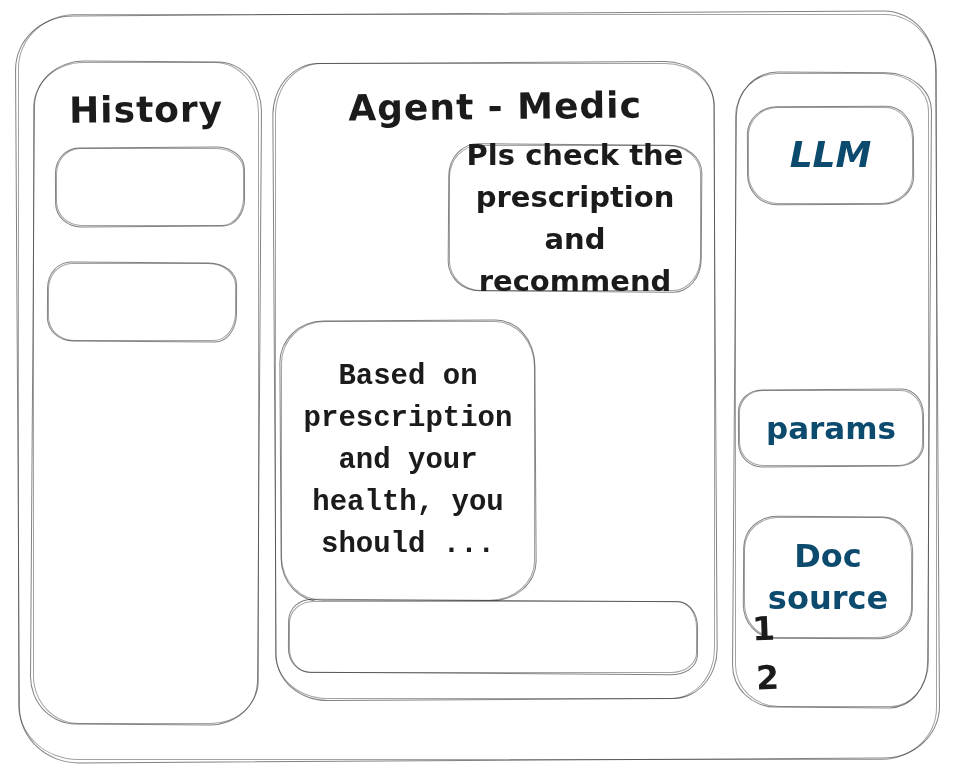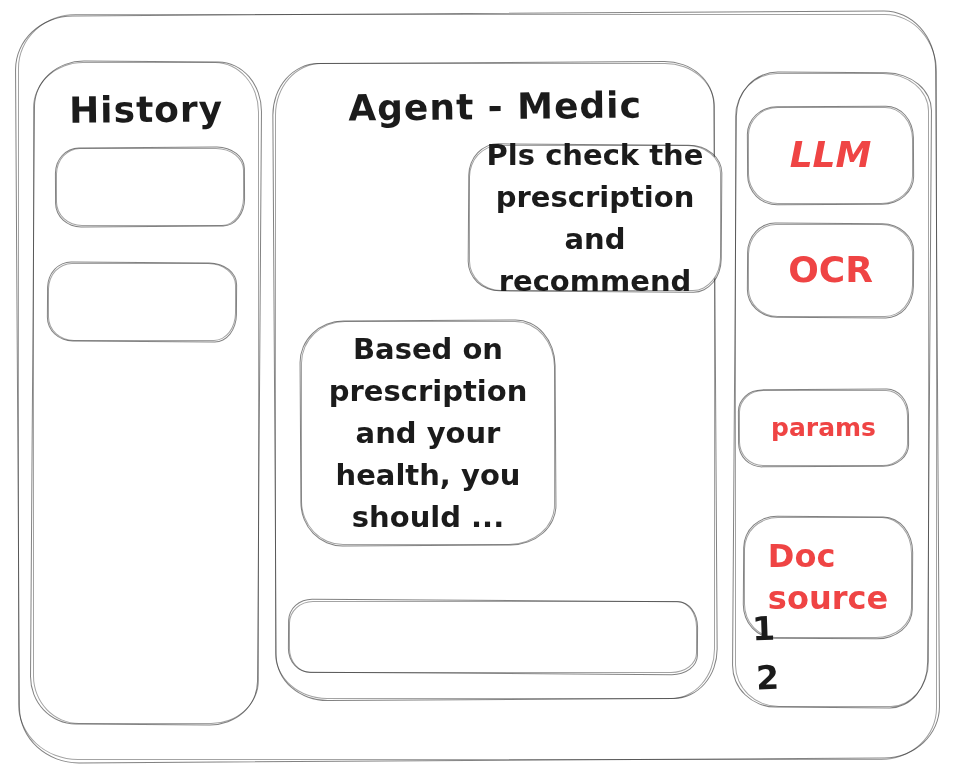--- a/index.html
+++ b/index.html
@@ -62,29 +62,29 @@
   .chat .panel-title { padding-top: 22px; }
   .bubble {
     display: flex;
     align-items: center;
     justify-content: center;
     text-align: center;
     white-space: pre-line;
     font-size: 29px;
     font-weight: 700;
     line-height: 1.45;
-    margin-left: 20px;
   }
   .user-bubble {
     left: 173px; top: 81px; width: 252px; height: 146px;
     border-radius: 30px 34px 28px 32px / 32px 28px 34px 30px;
   }
   .agent-bubble {
-    left: 5px; top: 257px; width: 254px; height: 224px;
+    left: 5px; top: 257px; width: 254px; height: 280px;
     border-radius: 44px 40px 46px 42px / 42px 46px 40px 44px;
+    font-family: Liberation Mono, monospace;
   }
   .composer {
     left: 13px; top: 537px; width: 408px; height: 72px;
     border-radius: 24px 20px 26px 22px / 22px 26px 20px 24px;
   }
   .composer-input {
     width: 100%; height: 100%;
     border: none; outline: none; background: transparent;
     border-radius: inherit;
     font: 700 26px "DejaVu Sans", sans-serif;
@@ -97,41 +97,41 @@
   .tools {
     left: 716px; top: 58px; width: 194px; height: 634px;
     border-radius: 42px 46px 38px 44px / 44px 38px 46px 42px;
   }
   .tool-btn {
     display: flex;
     align-items: center;
     justify-content: center;
     font-family: "DejaVu Sans", sans-serif;
     font-weight: 700;
-    color: #ef4444;
+    color: #0c4a6e;
     cursor: pointer;
     white-space: pre-line;
-    text-align: left;
+    text-align: center;
     line-height: 1.3;
     padding: 12px;
   }
   .btn-llm {
     left: 12px; top: 33px; width: 165px; height: 97px;
     border-radius: 30px 28px 32px 30px / 28px 32px 28px 30px;
     font-size: 36px; font-style: italic;
   }
   .btn-ocr {
     left: 12px; top: 150px; width: 165px; height: 93px;
     border-radius: 28px 32px 28px 30px / 30px 28px 32px 28px;
     font-size: 36px;
   }
   .btn-params {
-    left: 3px; top: 316px; width: 169px; height: 76px;
+    left: 3px; top: 316px; width: 184px; height: 76px;
     border-radius: 24px 22px 26px 24px / 22px 26px 22px 24px;
-    font-size: 25px;
+    font-size: 31px;
   }
   .btn-doc {
     left: 8px; top: 443px; width: 168px; height: 121px;
     border-radius: 34px 30px 36px 32px / 32px 36px 30px 34px;
     font-size: 32px;
   }
   .doc-item {
     position: absolute;
     font-size: 33px;
     font-weight: 700;
@@ -163,21 +163,20 @@
 and your
 health, you
 should ...</div>
       <div class="composer sketch tilt-r">
         <input type="text" class="composer-input" placeholder="" style="">
       </div>
     </main>
 
     <aside class="tools sketch tilt-r">
       <button class="tool-btn btn-llm sketch">LLM</button>
-      <button class="tool-btn btn-ocr sketch tilt-r">OCR</button>
       <button class="tool-btn btn-params sketch">params</button>
       <button class="tool-btn btn-doc sketch tilt-r">Doc
 source</button>
       <div class="doc-item doc-item-1">1</div>
       <div class="doc-item doc-item-2">2</div>
     </aside>
 
   </div>
 </div>
 

